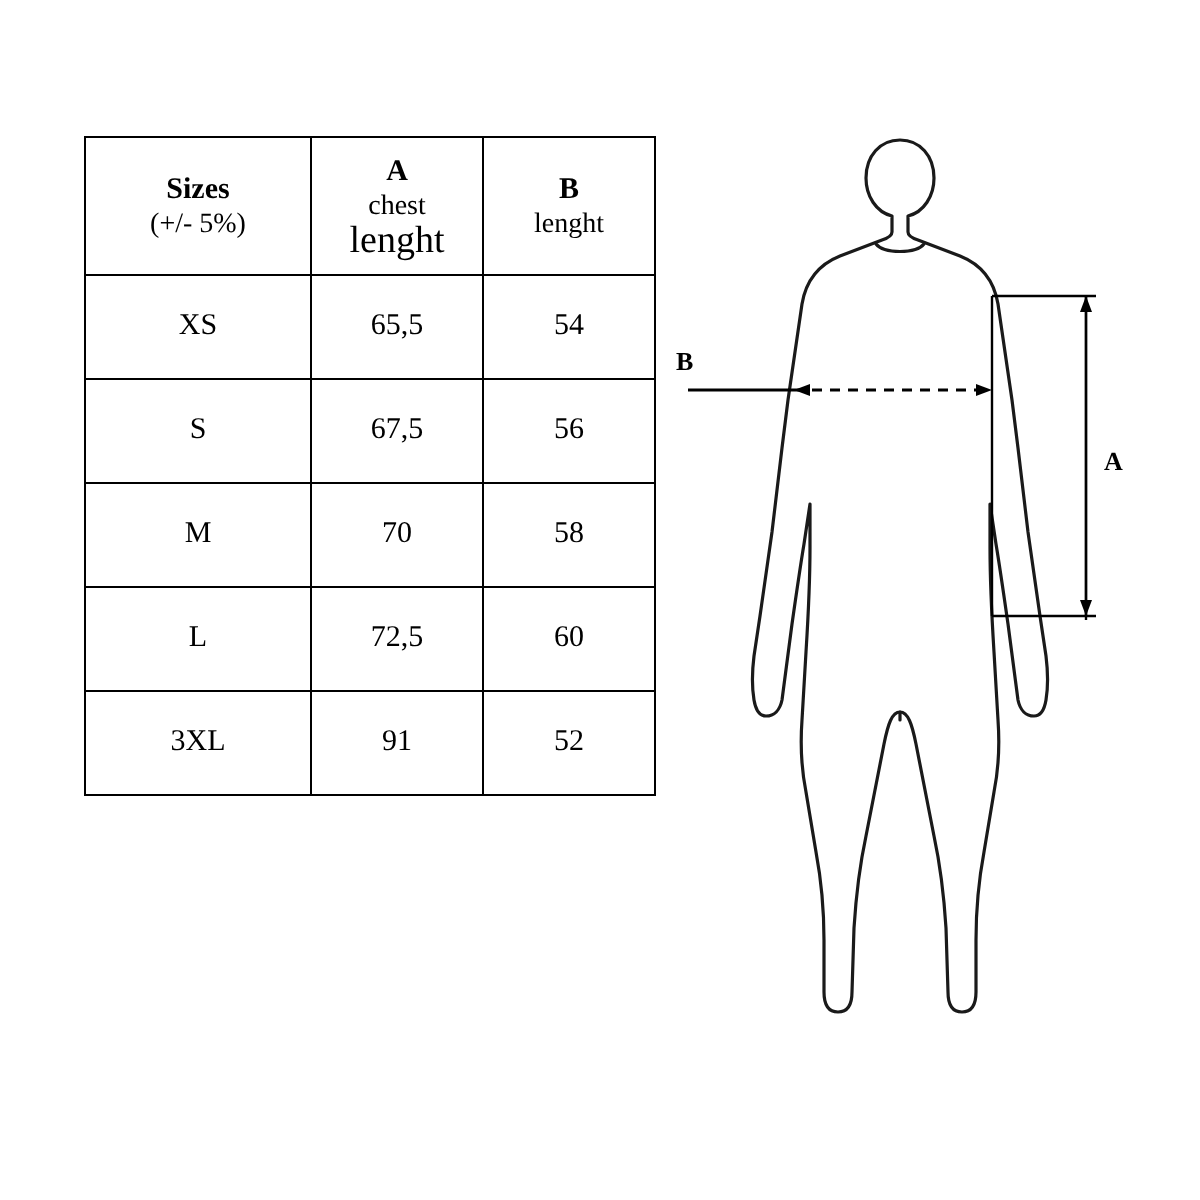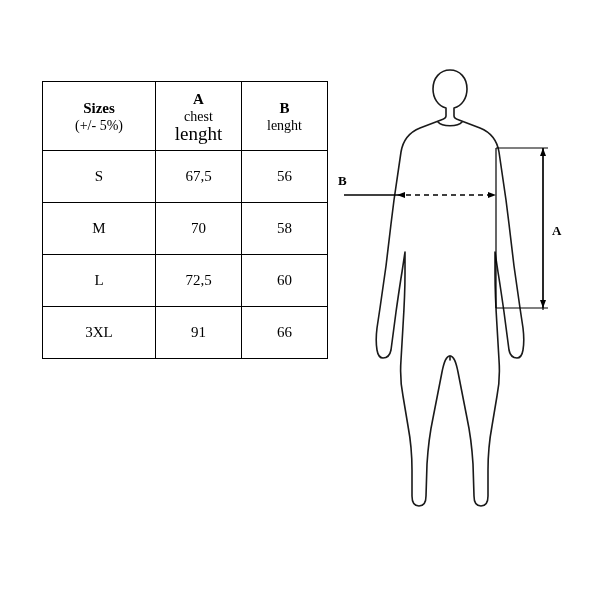--- a/index.html
+++ b/index.html
@@ -17,21 +17,21 @@
   .page {
     position: relative;
     width: 600px;
     height: 600px;
   }
 
   
   .size-table-wrap {
     position: absolute;
     left: 42px;
-    top: 81px;
+    top: 68px;
     width: 282px;
   }
   table.size-table {
     border-collapse: collapse;
     width: 282px;
     table-layout: fixed;
   }
   table.size-table td,
   table.size-table th {
     border: 1px solid #000000;
@@ -104,38 +104,43 @@
             <span class="hdr-sub2">lenght</span>
           </th>
           <th class="col-b">
             <span class="hdr-main">B</span>
             <span class="hdr-sub">lenght</span>
           </th>
         </tr>
       </thead>
       <tbody>
         <tr>
+          <td>XS</td>
+          <td>65,5</td>
+          <td>54</td>
+        </tr>
+        <tr>
           <td>S</td>
           <td>67,5</td>
           <td>56</td>
         </tr>
         <tr>
           <td>M</td>
           <td>70</td>
           <td>58</td>
         </tr>
         <tr>
           <td>L</td>
           <td>72,5</td>
           <td>60</td>
         </tr>
         <tr>
           <td>3XL</td>
           <td>91</td>
-          <td>66</td>
+          <td>52</td>
         </tr>
       </tbody>
     </table>
   </div>
 
   <div class="figure-wrap">
     <svg width="260" height="460" viewBox="0 0 260 460" xmlns="http://www.w3.org/2000/svg">
 
       <g fill="none" stroke="#1a1a1a" stroke-width="1.6" stroke-linejoin="round" stroke-linecap="round">
 

